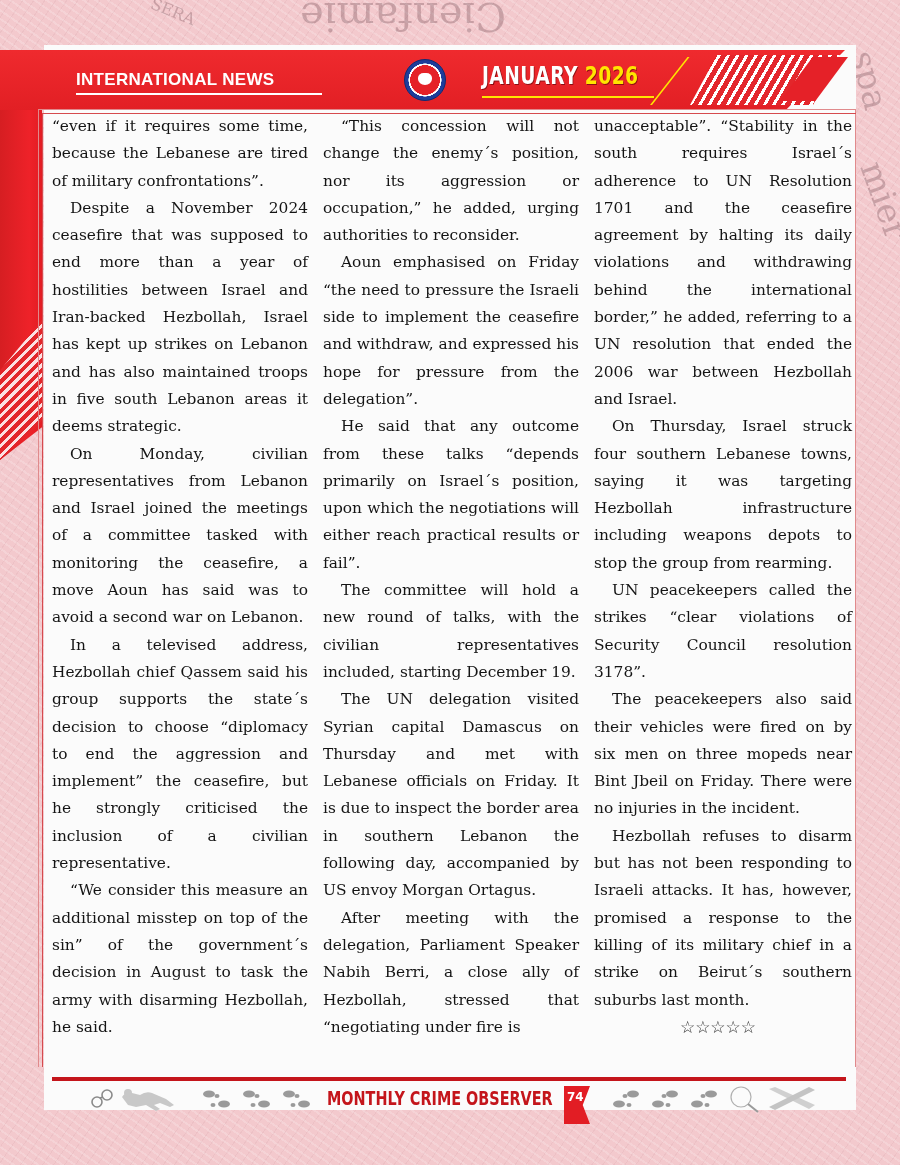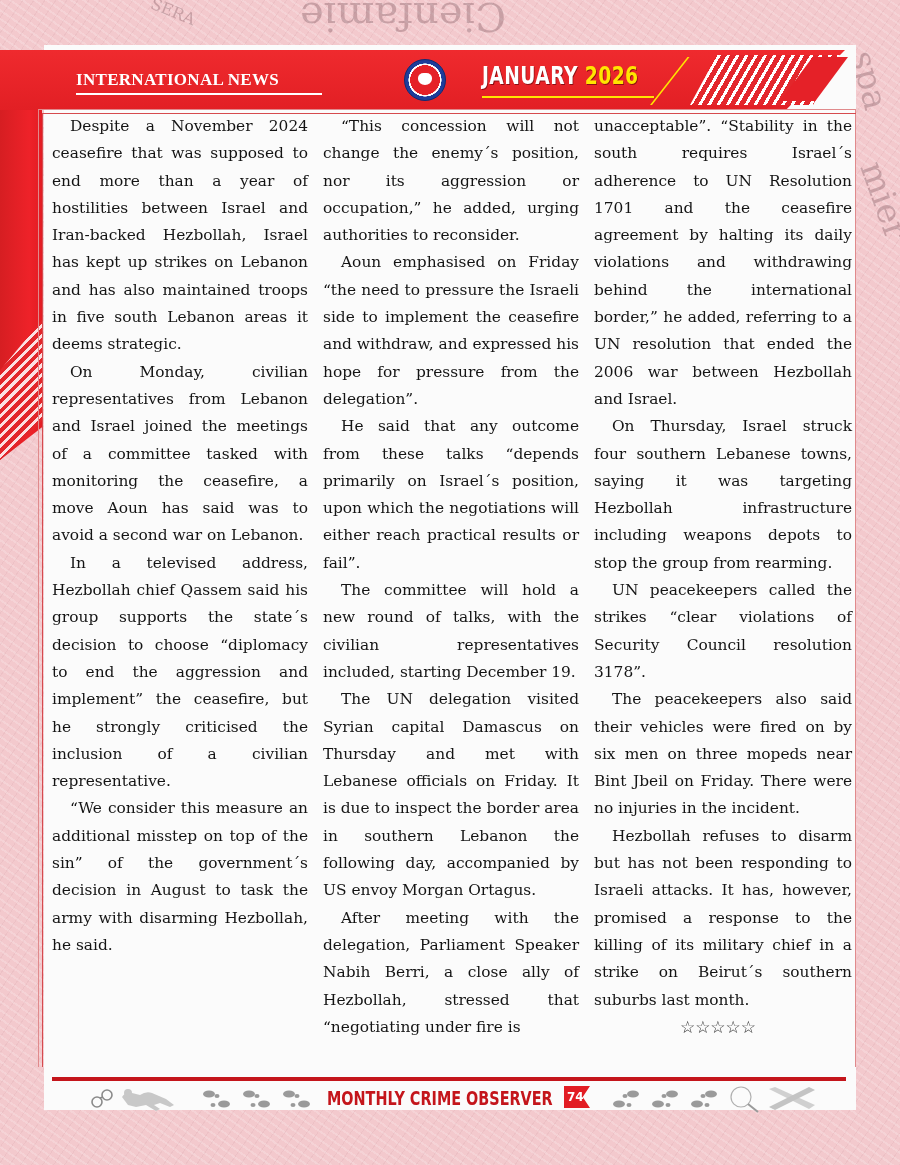--- a/index.html
+++ b/index.html
@@ -41,21 +41,21 @@
   }
 
   
   .header {
     position: absolute; left: 0; top: 50px; width: 845px; height: 60px;
     background: linear-gradient(180deg, #ef2a2e 0%, #e21f24 100%);
     clip-path: polygon(0 0, 100% 0, 93% 100%, 0 100%);
   }
   .header-title {
     position: absolute; left: 76px; top: 70px;
-    font-family: Liberation Serif, serif; font-weight: bold;
+    font-family: Liberation Sans, sans-serif; font-weight: bold;
     font-size: 17px; letter-spacing: 0.3px; color: #ffffff;
   }
   .header-underline {
     position: absolute; left: 76px; top: 93px; width: 246px; height: 2px; background: #ffffff;
   }
   .logo {
     position: absolute; left: 404px; top: 59px; width: 42px; height: 42px; border-radius: 50%;
     background: radial-gradient(circle at 50% 50%, #e52128 0 52%, #ffffff 53% 58%, #1e3d9a 59% 100%);
     border: 1px solid #0f2a74;
   }
@@ -115,21 +115,21 @@
   }
   .footer {
     position: absolute; left: 52px; top: 1083px; width: 794px; height: 30px;
   }
   .footer-title {
     position: absolute; left: 275px; top: 3px;
     font-family: "DejaVu Sans", sans-serif; font-weight: bold; font-size: 20px; color: #c4151b;
     transform: scaleX(0.72); transform-origin: left center; white-space: nowrap;
   }
   .page-num {
-    position: absolute; left: 512px; top: 3px; width: 26px; height: 22px;
+    position: absolute; left: 512px; top: 3px; width: 26px; height: 38px;
     background: #e21d24; color: #ffffff;
     font-family: "DejaVu Sans", sans-serif; font-weight: bold; font-size: 12px;
     line-height: 22px; padding-left: 3px;
     clip-path: polygon(0 0, 100% 0, 72% 50%, 100% 100%, 0 100%);
   }
   .icon { position: absolute; }
   .icon-cuffs { left: 38px; top: 4px; width: 24px; height: 22px; }
   .icon-body { left: 66px; top: 4px; width: 64px; height: 24px; }
   .icon-steps { width: 38px; height: 22px; top: 5px; }
   .icon-glass { left: 675px; top: 2px; width: 36px; height: 28px; }
@@ -156,20 +156,21 @@
 <div class="month-label">
   <span class="m">JANUARY</span>
   <span class="y">2026</span>
 </div>
 <div class="month-underline"></div>
 <div class="month-slash"></div>
 <div class="inner-frame"></div>
 
 <div class="columns">
   <div class="col">
+    <p class="no-indent">“even if it requires some time, because the Lebanese are tired of military confrontations”.</p>
     <p>Despite a November 2024 ceasefire that was supposed to end more than a year of hostilities between Israel and Iran-backed Hezbollah, Israel has kept up strikes on Lebanon and has also maintained troops in five south Lebanon areas it deems strategic.</p>
     <p>On Monday, civilian representatives from Lebanon and Israel joined the meetings of a committee tasked with monitoring the ceasefire, a move Aoun has said was to avoid a second war on Lebanon.</p>
     <p>In a televised address, Hezbollah chief Qassem said his group supports the state´s decision to choose “diplomacy to end the aggression and implement” the ceasefire, but he strongly criticised the inclusion of a civilian representative.</p>
     <p>“We consider this measure an additional misstep on top of the sin” of the government´s decision in August to task the army with disarming Hezbollah, he said.</p>
   </div>
   <div class="col">
     <p>“This concession will not change the enemy´s position, nor its aggression or occupation,” he added, urging authorities to reconsider.</p>
     <p>Aoun emphasised on Friday “the need to pressure the Israeli side to implement the ceasefire and withdraw, and expressed his hope for pressure from the delegation”.</p>
     <p>He said that any outcome from these talks “depends primarily on Israel´s position, upon which the negotiations will either reach practical results or fail”.</p>
     <p>The committee will hold a new round of talks, with the civilian representatives included, starting December 19.</p>

